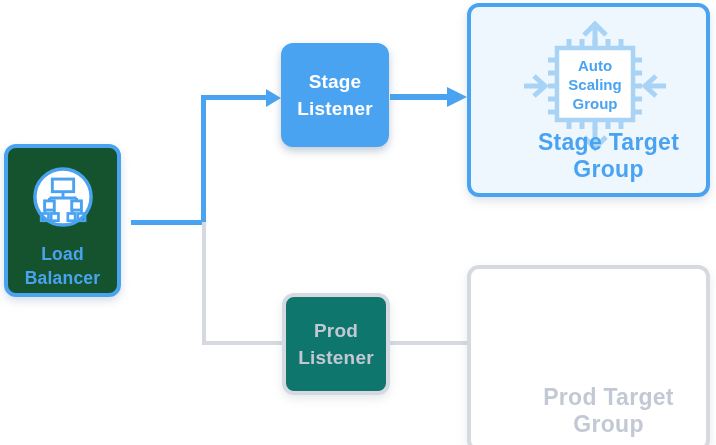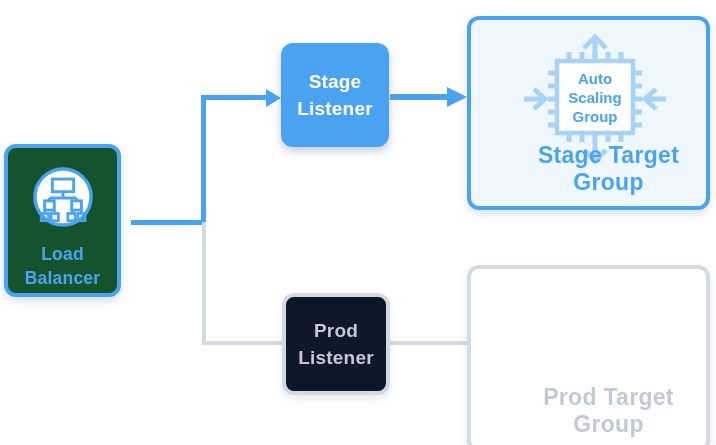--- a/index.html
+++ b/index.html
@@ -38,32 +38,32 @@
     left: 281px; top: 43px;
     background: #4AA3F0;
     box-shadow: 0 4px 9px rgba(120,140,165,0.45);
   }
   .node-stage-listener .node-label {
     color: #ffffff; font-size: 19px; font-weight: 700; line-height: 27px;
     width: 92px; letter-spacing: 0.2px;
   }
   .node-prod-listener {
     left: 282px; top: 293px; height: 102px;
-    background: #0f172a;
+    background: #0f766e;
     border: 4px solid #D6DAE0;
     box-shadow: 0 4px 9px rgba(160,170,185,0.25);
   }
   .node-prod-listener .node-label {
     color: #C3C9D4; font-size: 19px; font-weight: 700; line-height: 27px;
     width: 92px; letter-spacing: 0.2px;
   }
 
   .node-tg { width: 243px; }
   .node-stage-tg {
-    left: 467px; top: 16px; height: 194px;
+    left: 467px; top: 3px; height: 194px;
     background: #EEF6FE;
     border: 4px solid #4AA3F0;
     box-shadow: 0 4px 10px rgba(140,160,185,0.3);
   }
   .node-prod-tg {
     left: 467px; top: 250px; height: 187px;
     background: #ffffff;
     border: 4px solid #D6DAE0;
     box-shadow: 0 4px 10px rgba(160,170,185,0.25);
     margin-top: 15px;

